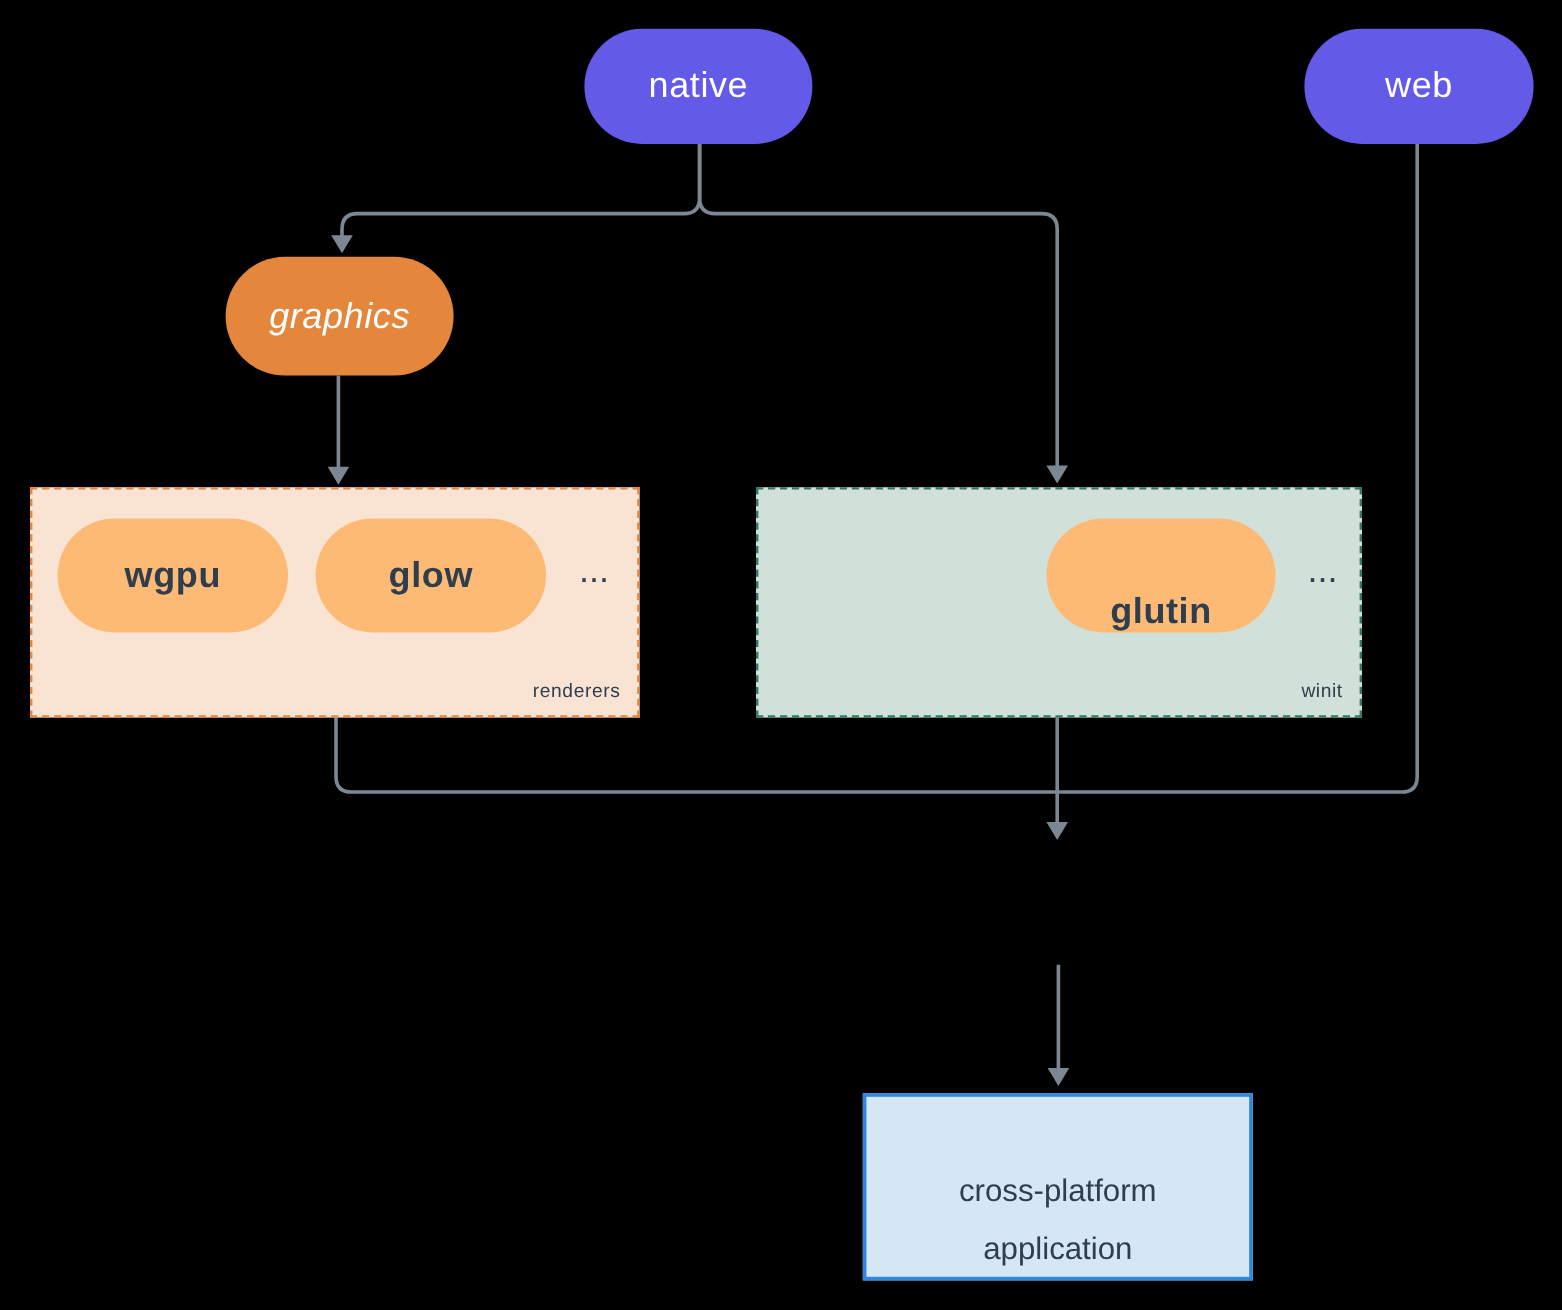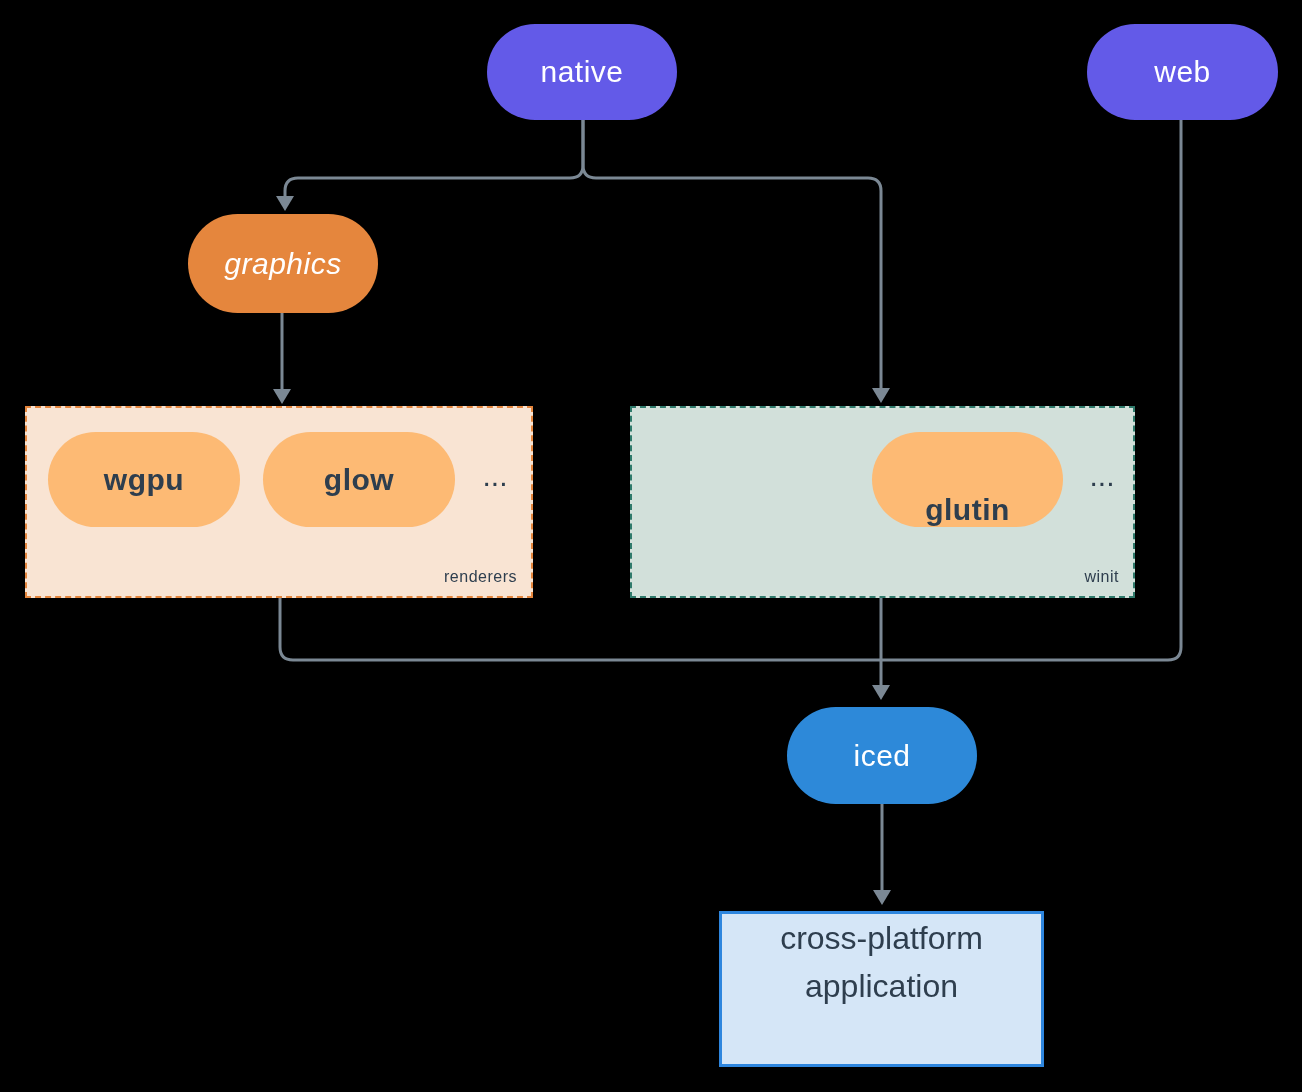--- a/index.html
+++ b/index.html
@@ -97,24 +97,24 @@
   .app-box{
     position:absolute;
     z-index:2;
     left:719px;
     top:911px;
     width:325px;
     height:156px;
     background:var(--app-bg);
     border:3px solid var(--app-border);
     display:flex;
-    align-items:flex-start;
+    align-items:flex-end;
     justify-content:center;
     text-align:center;
-    font-size:32px;
+    font-size:26px;
     line-height:48px;
     color:var(--text-dark);
     padding:0 12px;
   }
 </style>
 </head>
 <body>
 
 <div class="canvas">
 
@@ -161,21 +161,18 @@
   </div>
 
   <div class="group group-shells">
     <div class="pill white pill-1">
       <span>glutin</span>
     </div>
     <div class="more">...</div>
     <div class="group-label">winit</div>
   </div>
 
-  <div class="pill blue node-iced">
-    <span>iced</span>
-  </div>
 
   <div class="app-box">
     <span>cross-platform application</span>
   </div>
 
 </div>
 
 </body></html>

